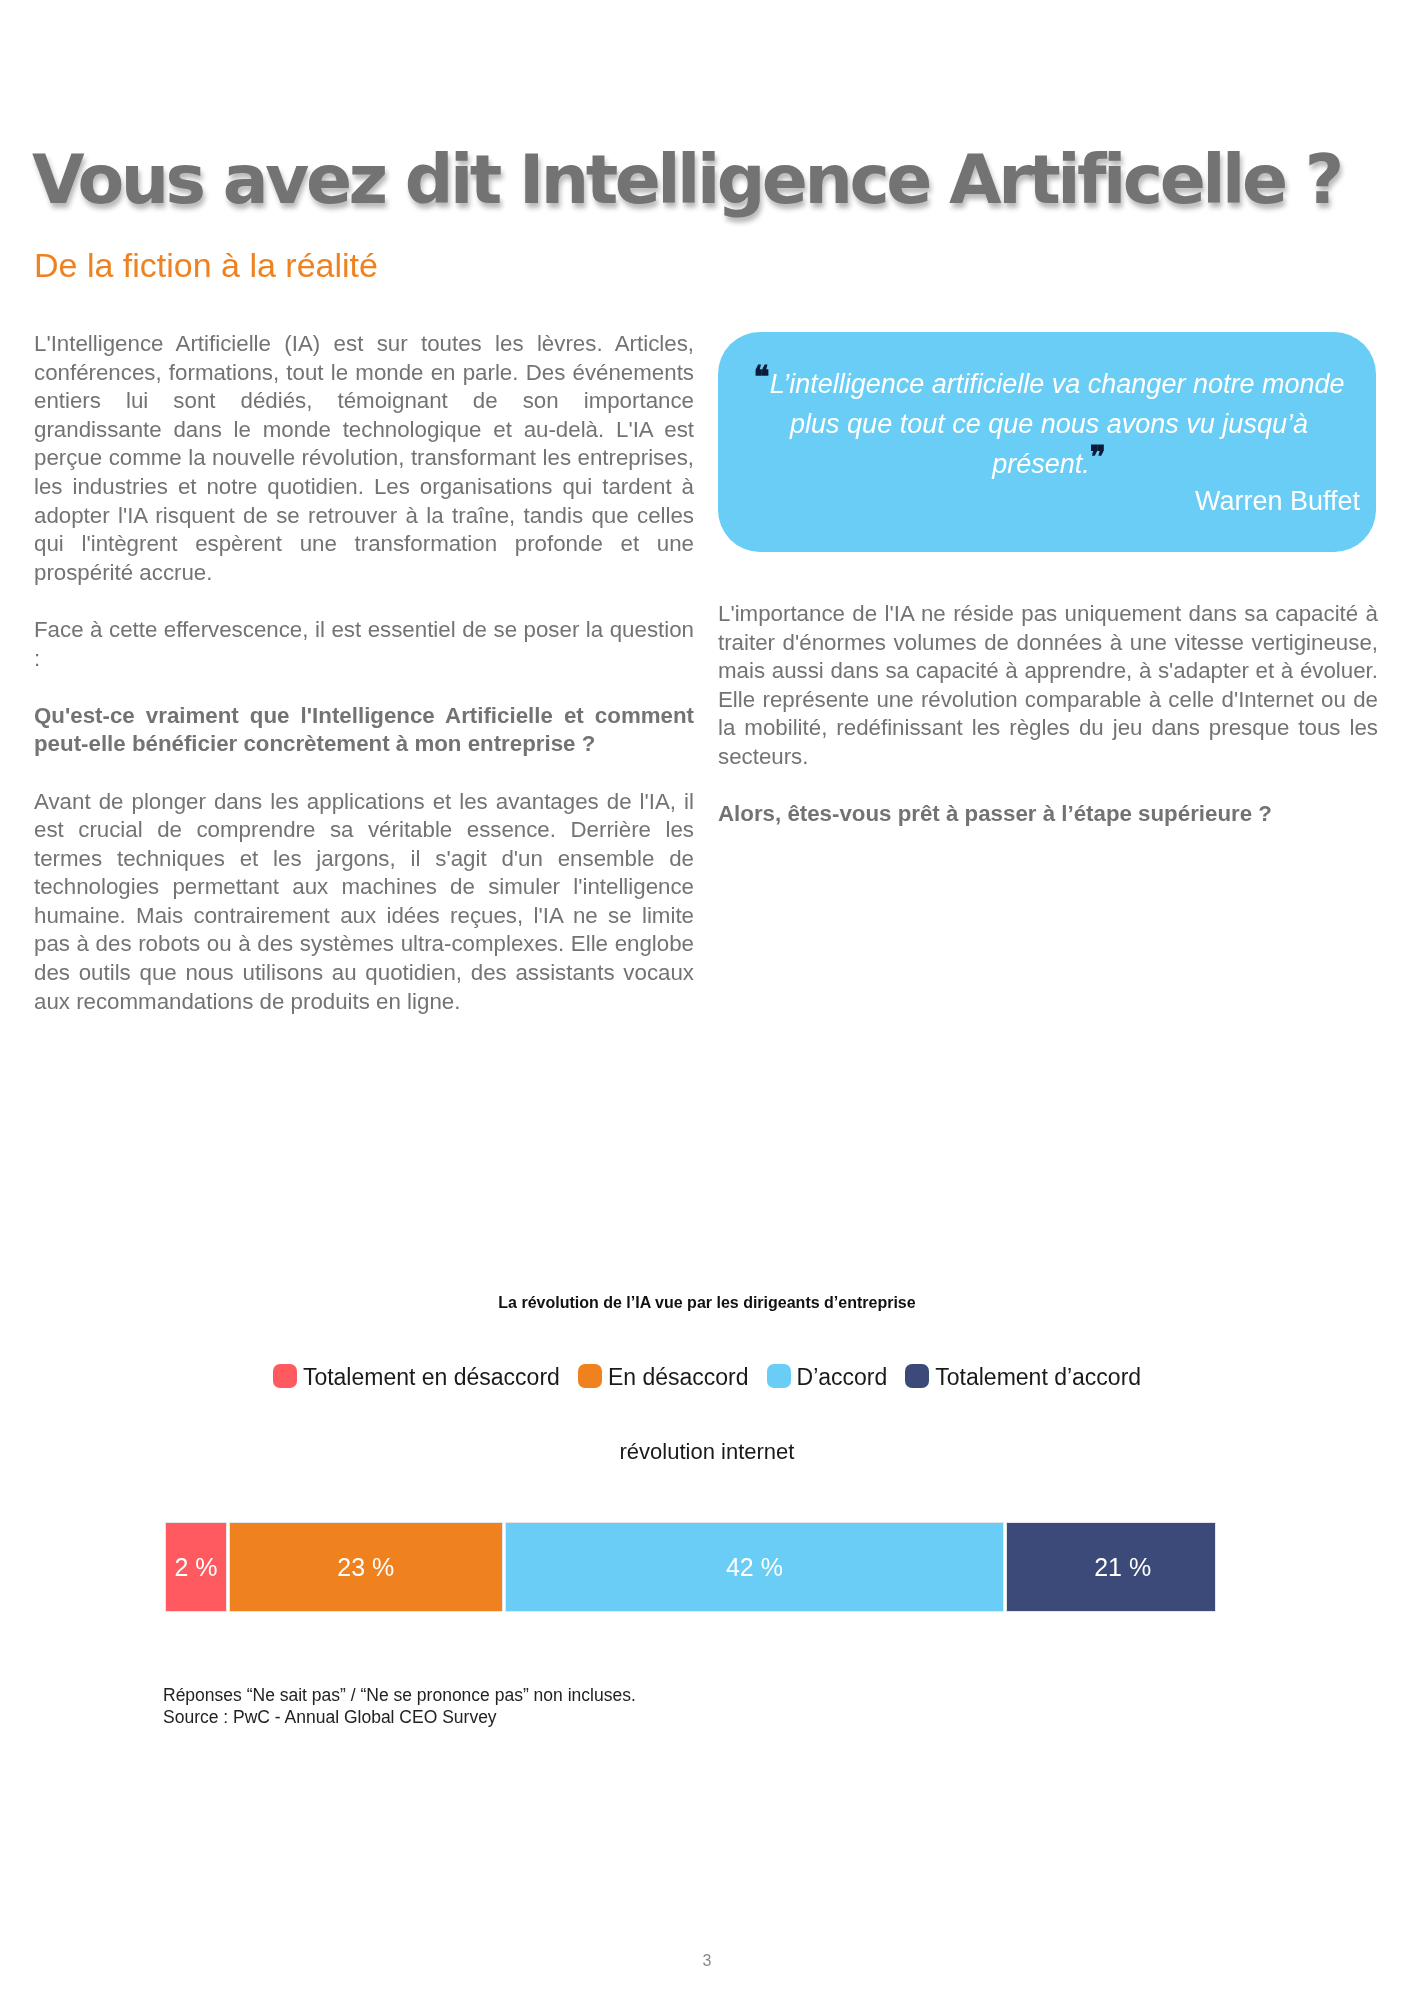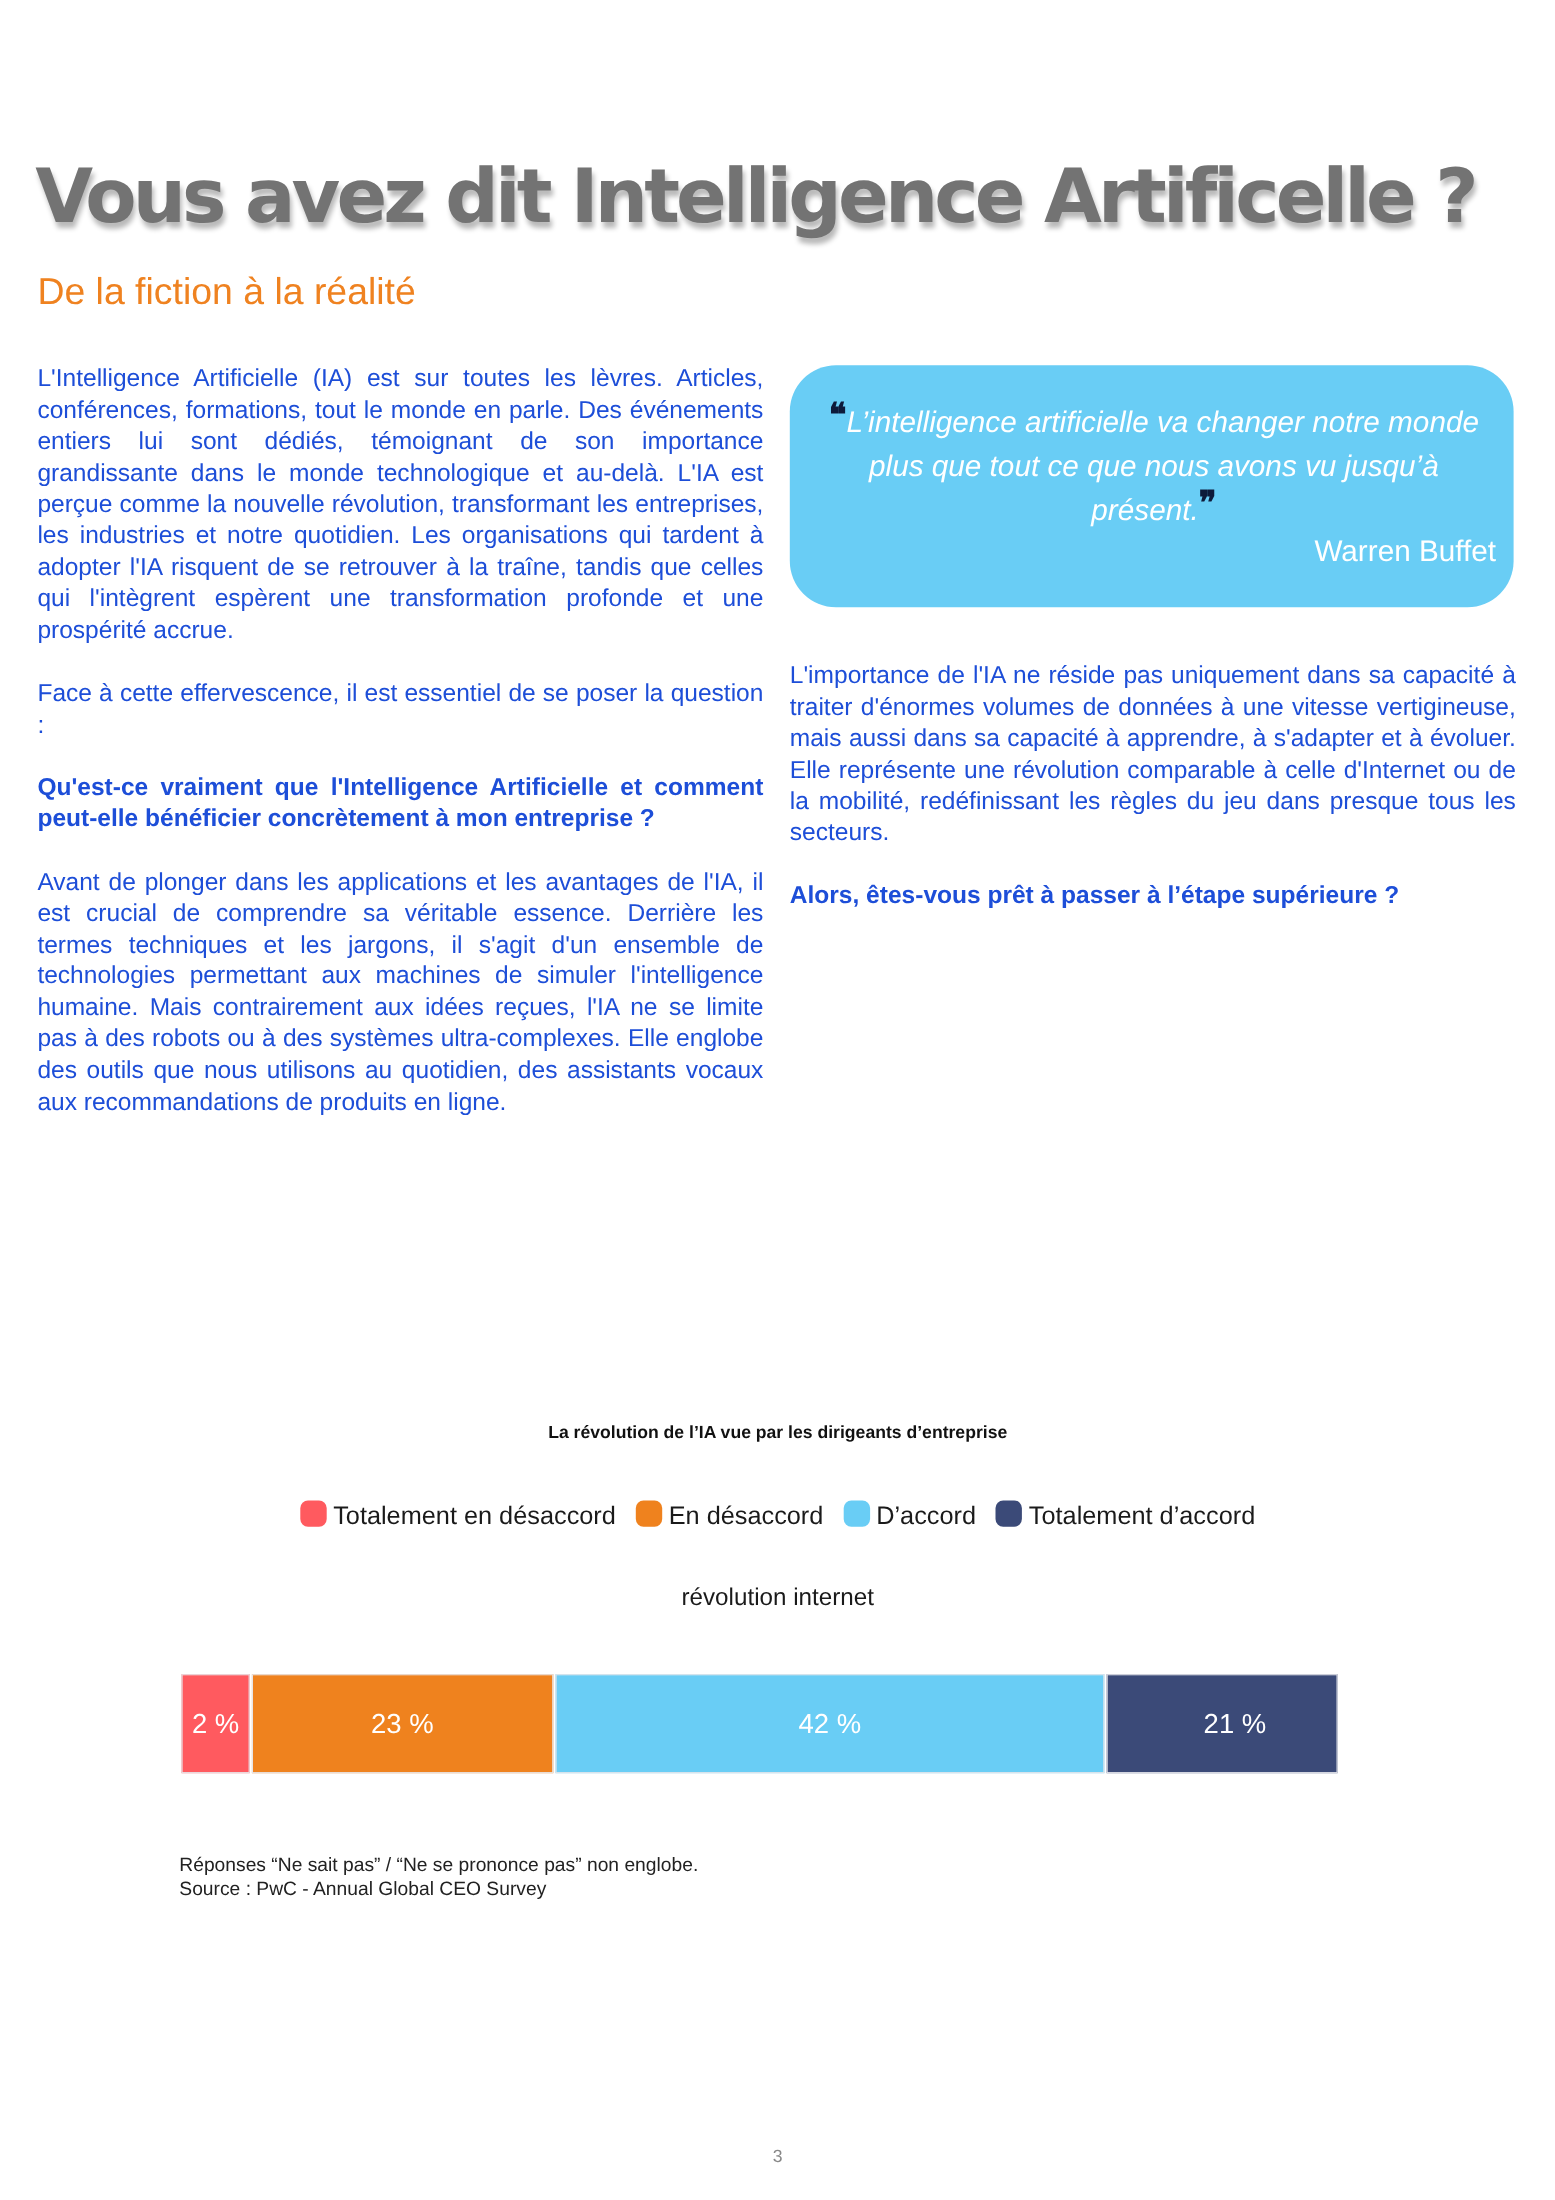--- a/index.html
+++ b/index.html
@@ -15,21 +15,21 @@
   }
   .subtitle {
     position: absolute; left: 34px; top: 246px;
     font-size: 34px; color: #ef8220; font-weight: normal;
   }
 
   .col-left { position: absolute; left: 34px; top: 330px; width: 660px; }
   .col-right { position: absolute; left: 718px; top: 600px; width: 660px; }
   .para {
     font-size: 22.3px; line-height: 28.6px; text-align: justify;
-    color: #1d4ed8; margin-bottom: 28.6px;
+    color: #737373; margin-bottom: 28.6px;
   }
   .para.bold { font-weight: bold; }
 
   .quote-box {
     position: absolute; left: 718px; top: 332px; width: 658px; height: 220px;
     background: #69cdf5; border-radius: 42px;
     padding: 32px 16px 0 20px; color: #ffffff;
   }
   .quote-text {
     font-style: italic; font-size: 27px; line-height: 40px;
@@ -124,17 +124,17 @@
     </div>
     <div class="seg" style="left: 339.593px; width: 499.605px; background: rgb(105, 205, 245);">
       <span>42 %</span>
     </div>
     <div class="seg" style="left: 841.198px; width: 210px; background: rgb(59, 74, 120); padding-left: 23px;">
       <span>21 %</span>
     </div>
   </div>
 
 <div class="note">
-  <div>Réponses “Ne sait pas” / “Ne se prononce pas” non englobe.</div>
+  <div>Réponses “Ne sait pas” / “Ne se prononce pas” non incluses.</div>
   <div>Source : PwC - Annual Global CEO Survey</div>
 </div>
 
 <div class="page-num">3</div>
 
 </body></html>

